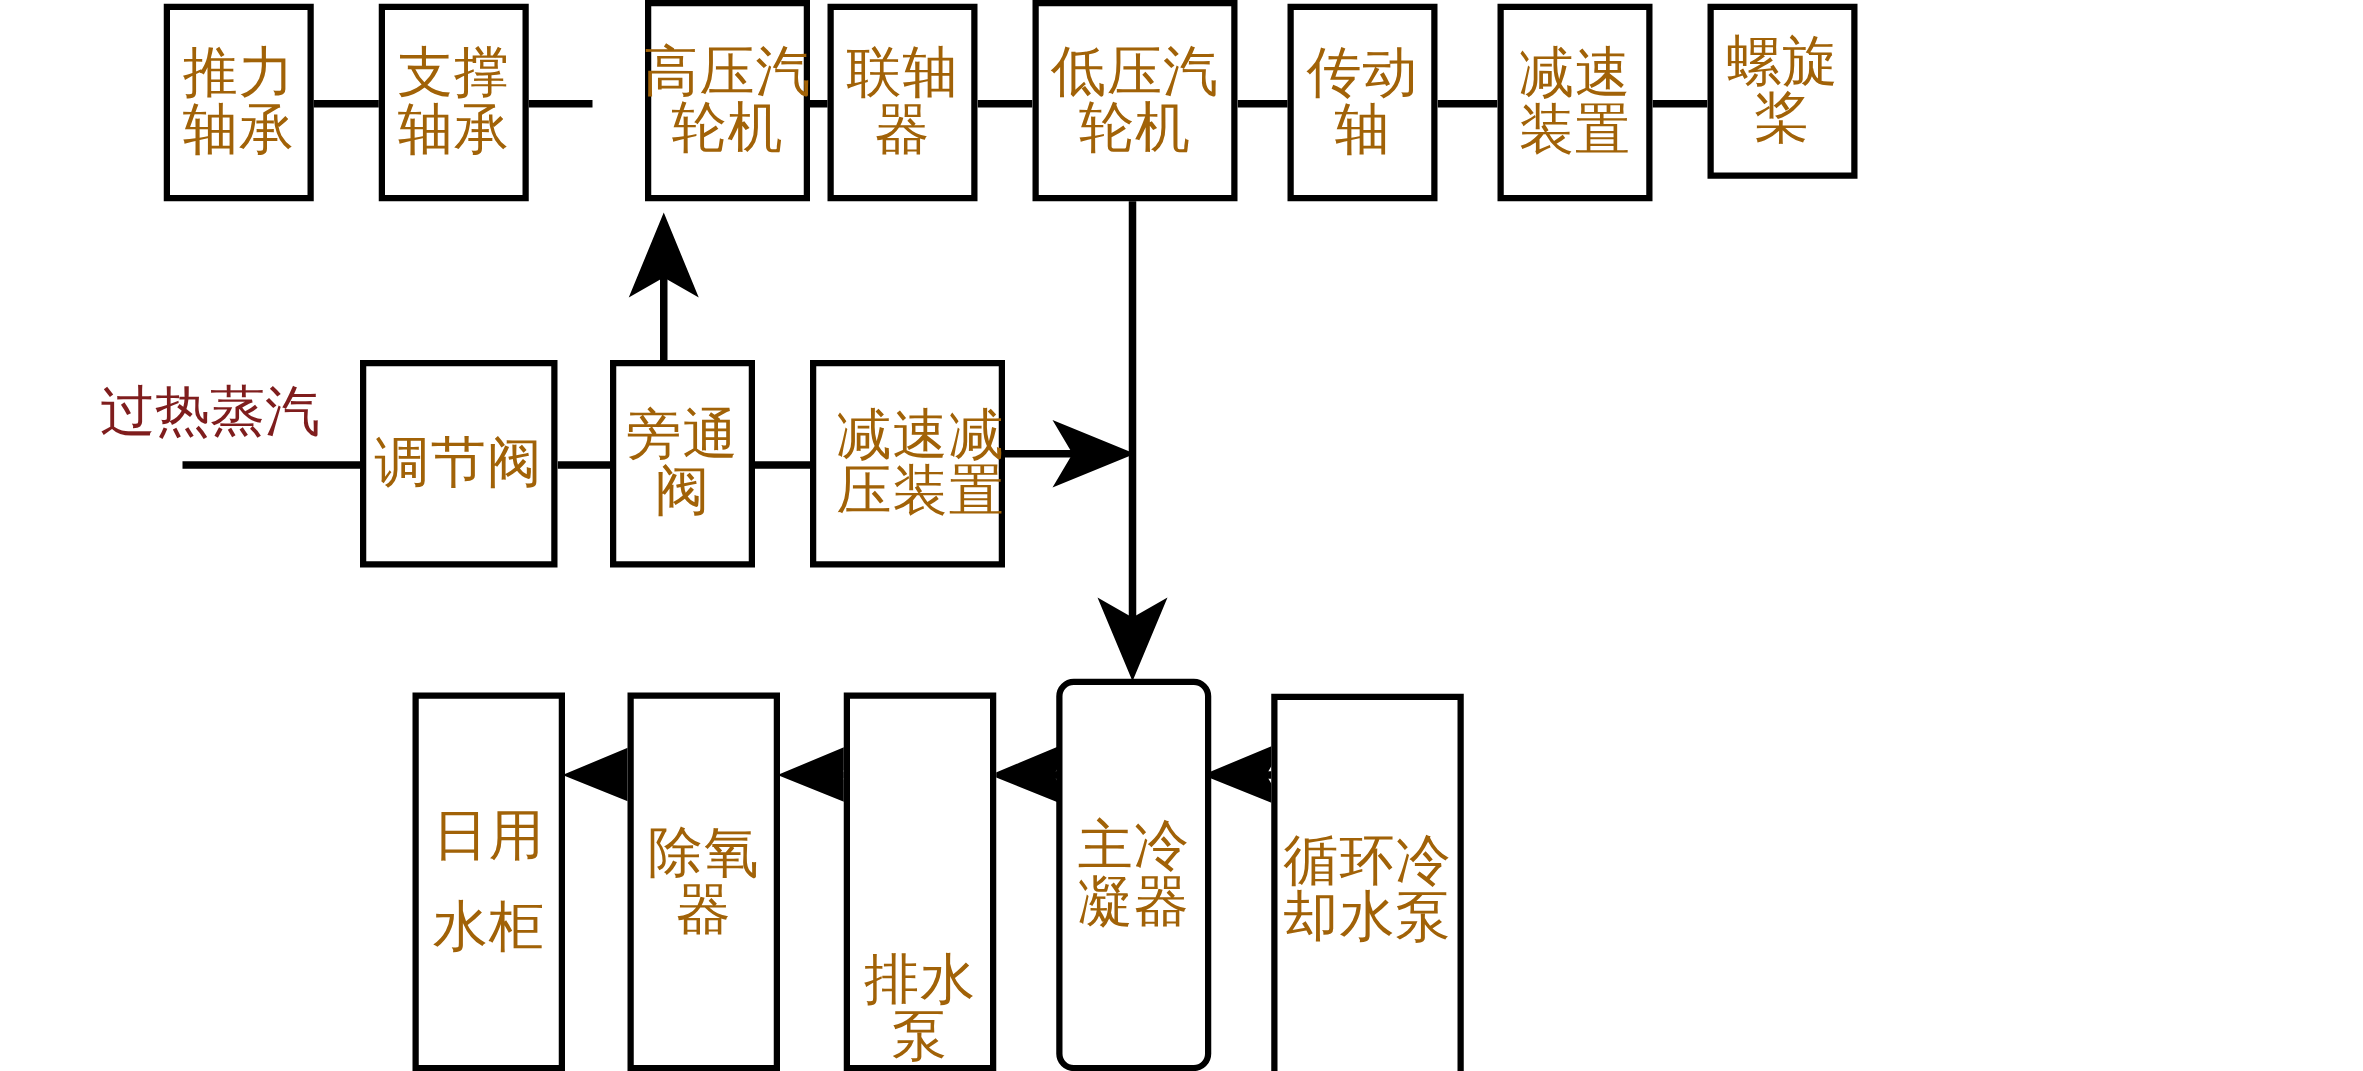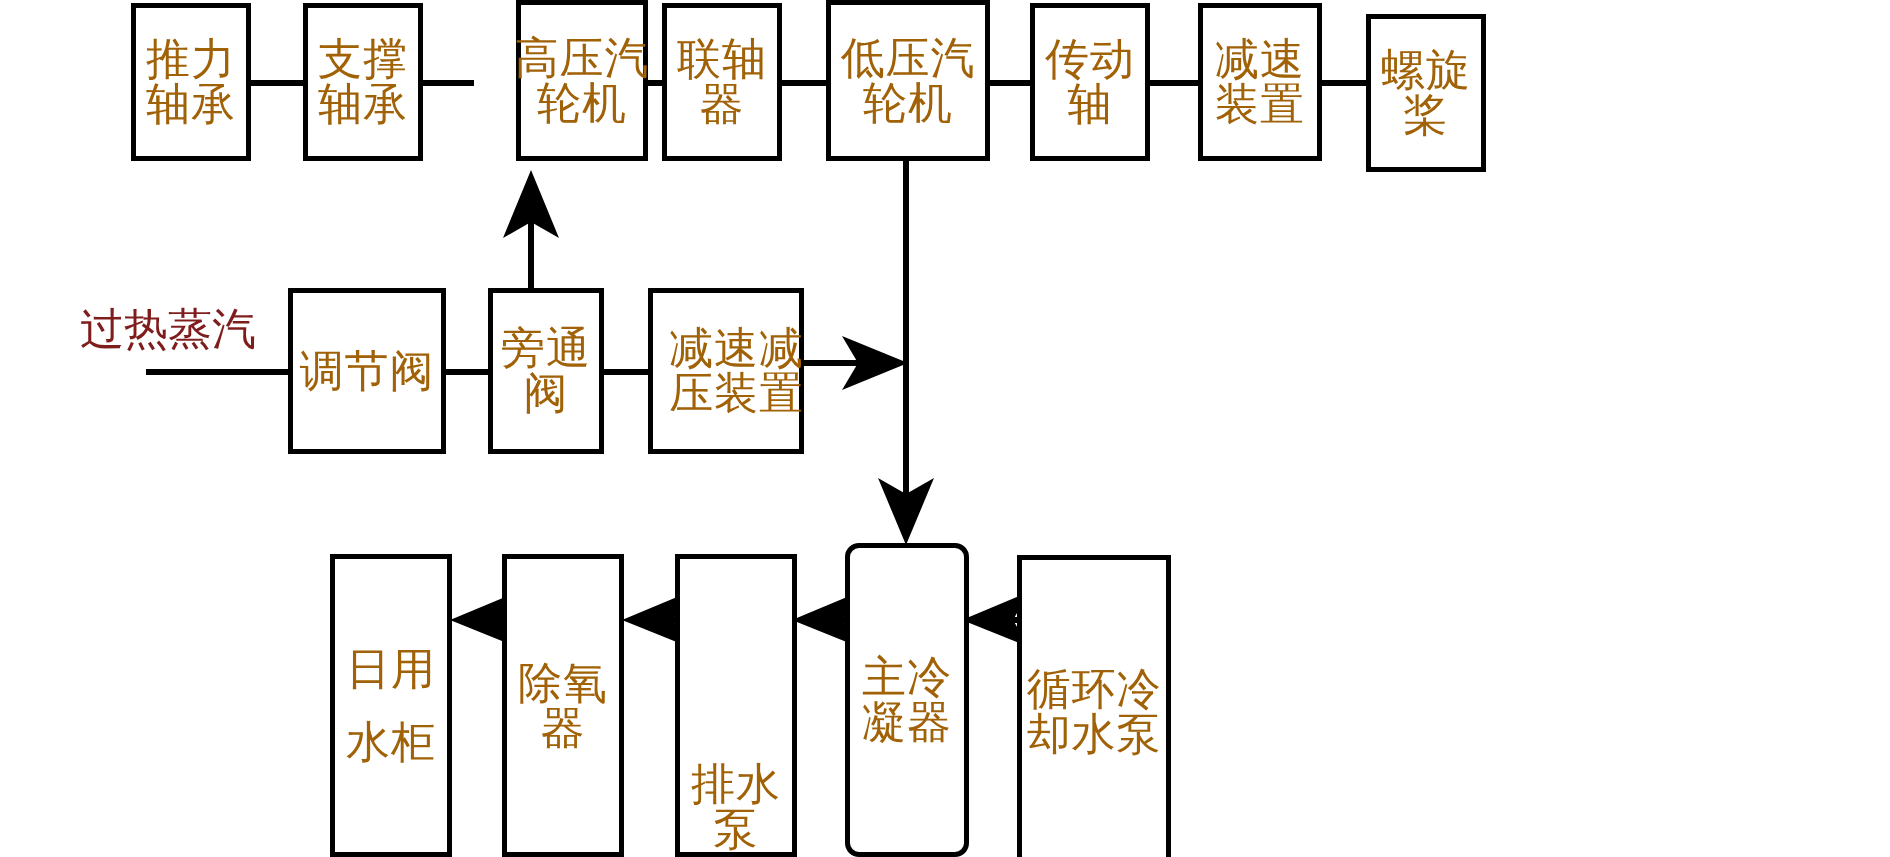--- a/index.html
+++ b/index.html
@@ -132,21 +132,21 @@
   <div class="node" style="left:1030px; top:3px; width:120px; height:158px; font-size:44px;">
     <span class="ln">传动</span>
     <span class="ln">轴</span>
   </div>
 
   <div class="node" style="left:1198px; top:3px; width:124px; height:158px; font-size:44px;">
     <span class="ln">减速</span>
     <span class="ln">装置</span>
   </div>
 
-  <div class="node" style="left:1366px; top:14px; width:120px; height:158px; font-size:44px;">
+  <div class="node" style="left:1366px; top:3px; width:120px; height:140px; font-size:44px;">
     <span class="ln">螺旋</span>
     <span class="ln">桨</span>
   </div>
 
   <div class="lbl" style="left:80px; top:300px; font-size:44px;">过热蒸汽</div>
 
   <div class="node" style="left:288px; top:288px; width:158px; height:166px; font-size:44px;">
     <span class="ln">调节阀</span>
   </div>
 

